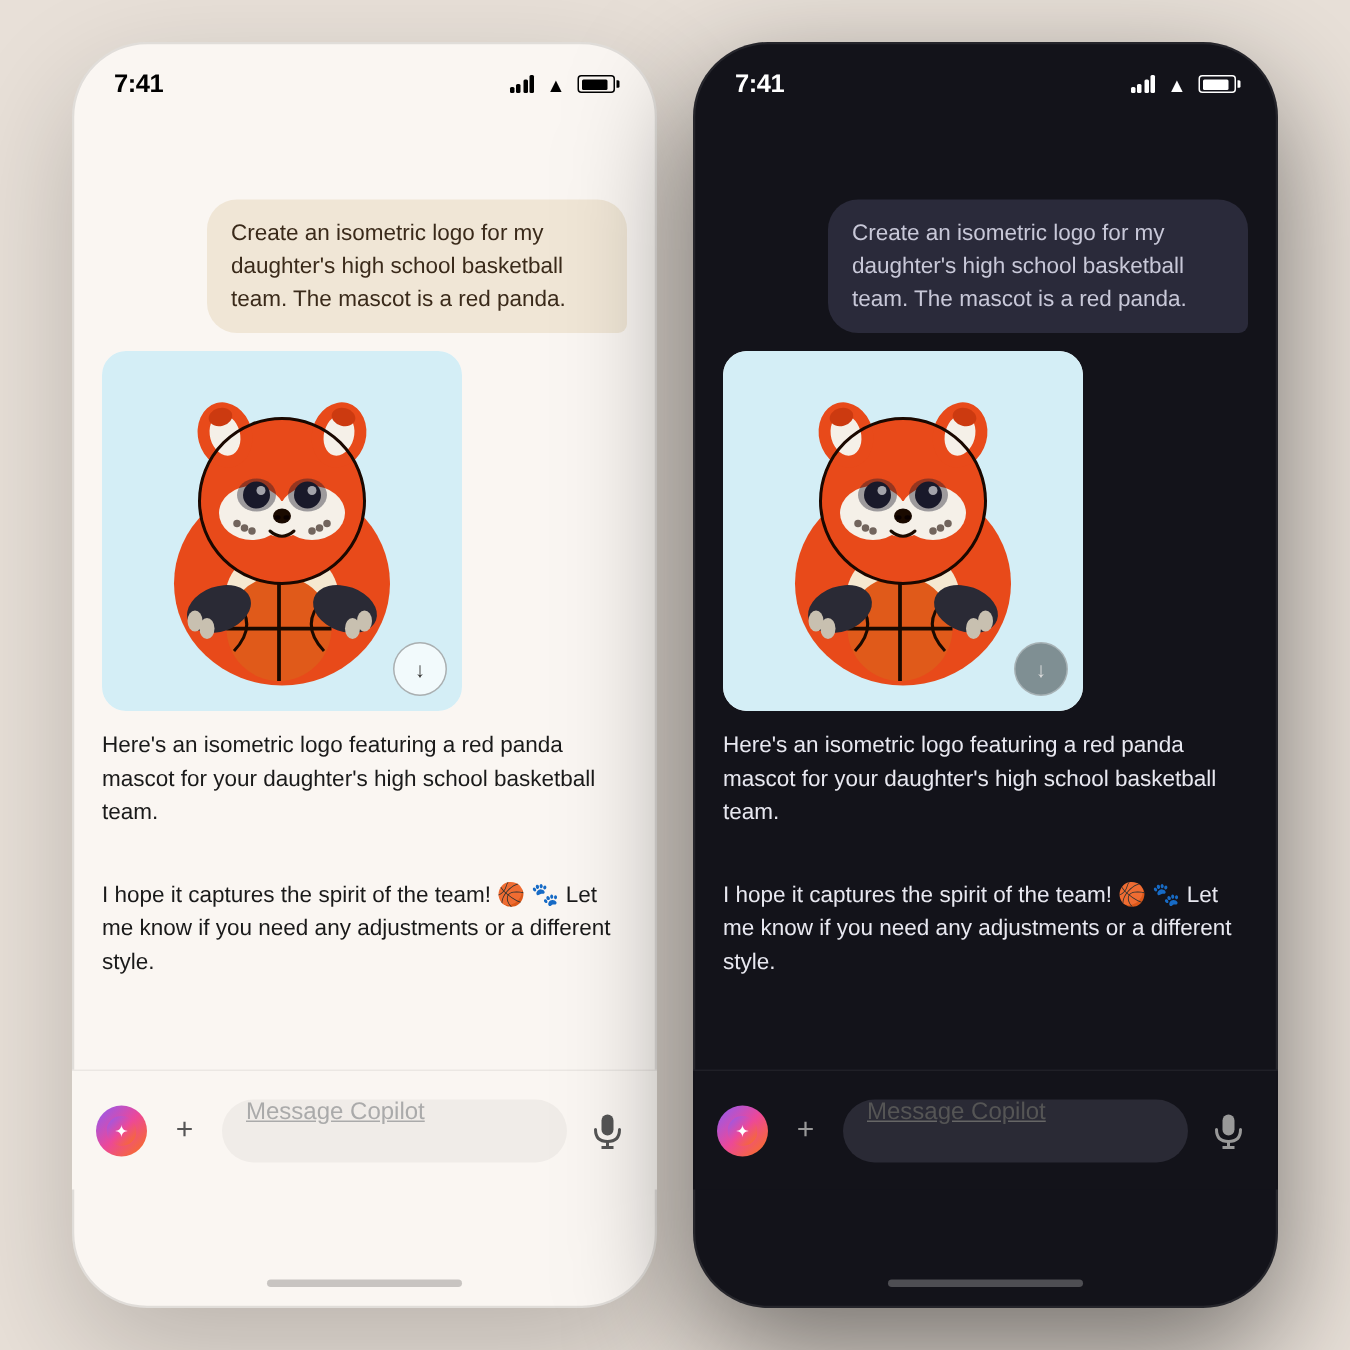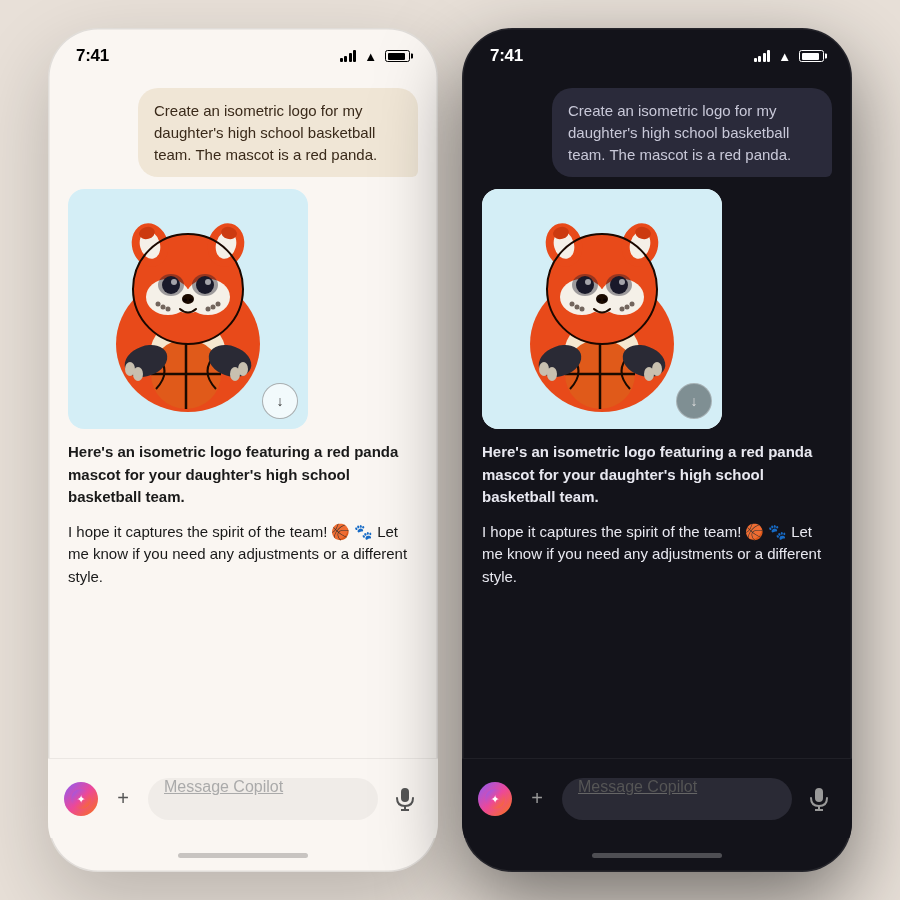--- a/index.html
+++ b/index.html
@@ -15,20 +15,21 @@
     }
 
     .phone {
       width: 390px;
       height: 844px;
       border-radius: 50px;
       overflow: hidden;
       position: relative;
       display: flex;
       flex-direction: column;
+      gap: 45px;
     }
 
     .phone-light {
       background: #faf6f2;
       box-shadow: 0 30px 80px rgba(0,0,0,0.2), inset 0 0 0 1.5px rgba(0,0,0,0.1);
     }
 
     .phone-dark {
       background: #13131a;
       box-shadow: 0 30px 80px rgba(0,0,0,0.5), inset 0 0 0 1.5px rgba(255,255,255,0.08);
@@ -189,30 +190,29 @@
     .phone-dark .download-btn {
       border-color: rgba(255,255,255,0.3);
       background: rgba(0,0,0,0.4);
       color: #ddd;
     }
 
     
     .ai-text {
       font-size: 15px;
       line-height: 1.5;
-      font-weight: bold;
     }
 
     .phone-light .ai-text { color: #1a1a1a; }
     .phone-dark .ai-text { color: #e8e8f0; }
 
     .ai-text-secondary {
       font-size: 15px;
       line-height: 1.5;
-      margin-top: 0;
+      margin-top: 20px;
     }
 
     .phone-light .ai-text-secondary { color: #1a1a1a; }
     .phone-dark .ai-text-secondary { color: #e8e8f0; }
 
     
     .input-bar {
       height: 80px;
       padding: 12px 16px;
       display: flex;

